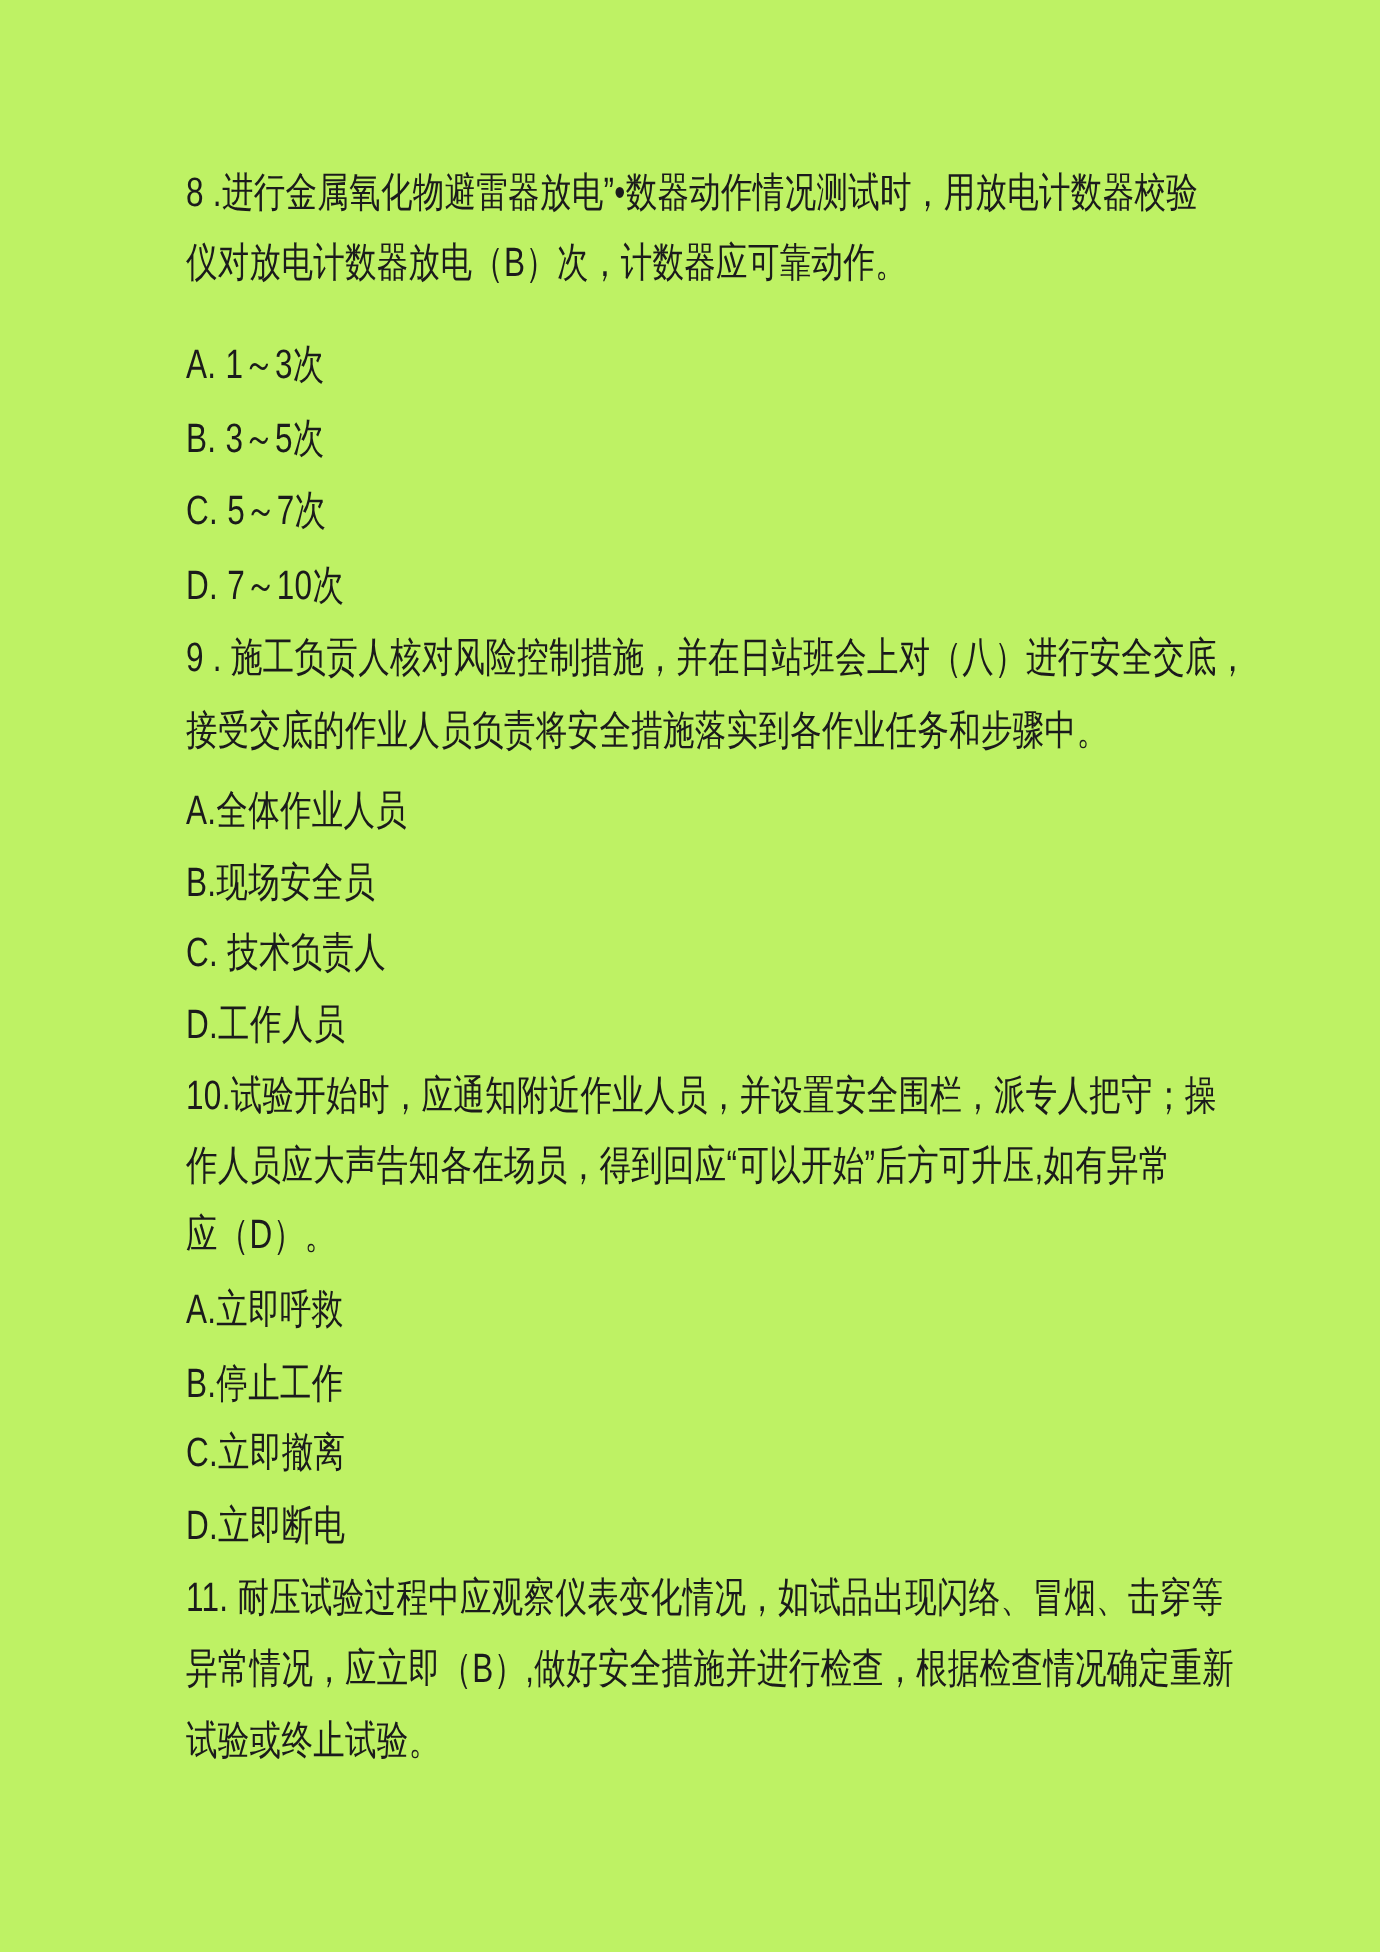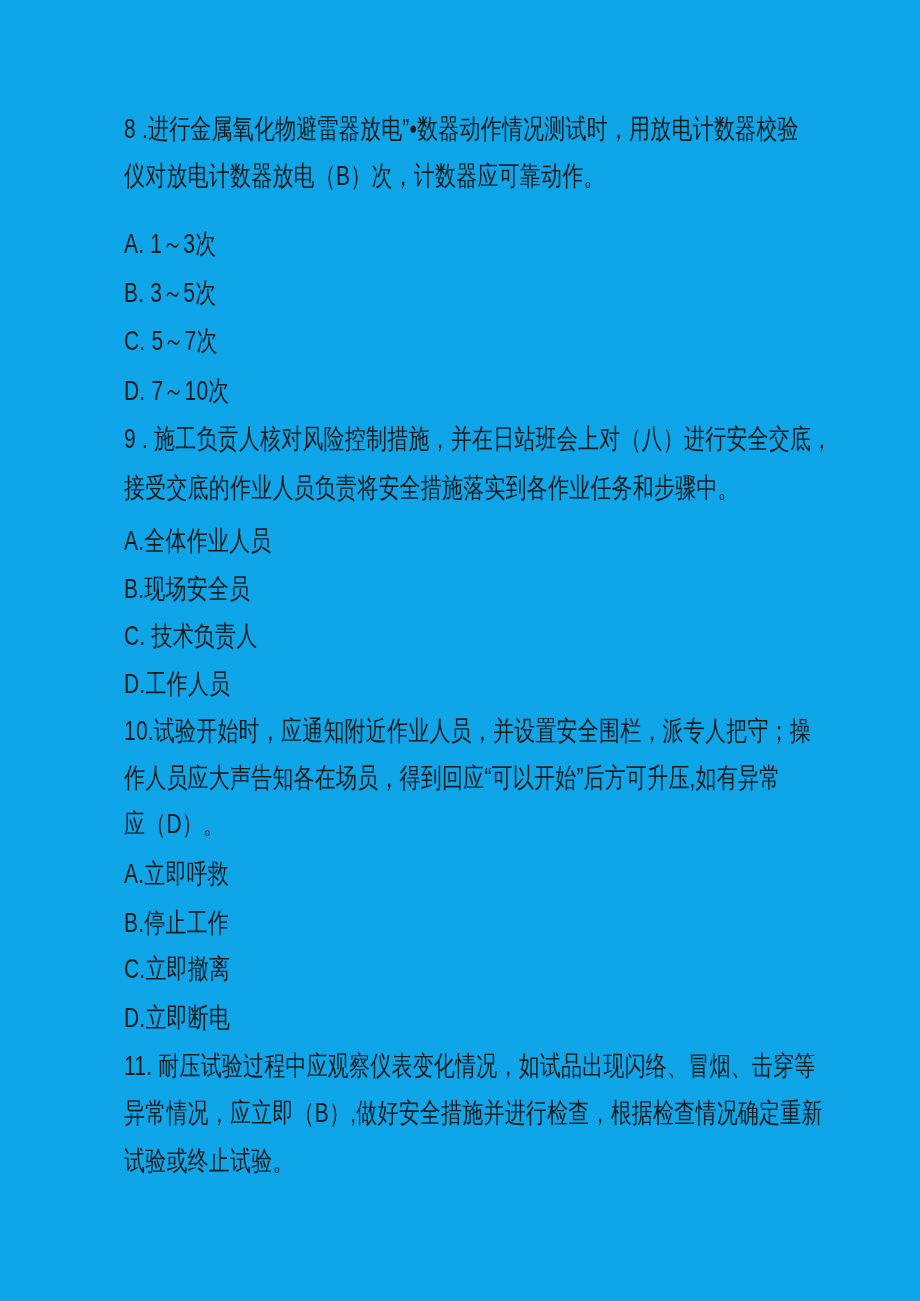--- a/index.html
+++ b/index.html
@@ -4,21 +4,21 @@
 <style>
   html, body {
     margin: 0;
     padding: 0;
     background: #ffffff;
   }
   .page {
     position: relative;
     width: 920px;
     height: 1301px;
-    background: #0ea5e9;
+    background: #bef264;
     overflow: hidden;
     font-family: "Liberation Sans", "DejaVu Sans", sans-serif;
     color: #1b1b1b;
   }
   .line {
     position: absolute;
     left: 124px;
     font-size: 21px;
     line-height: 21px;
     white-space: nowrap;

